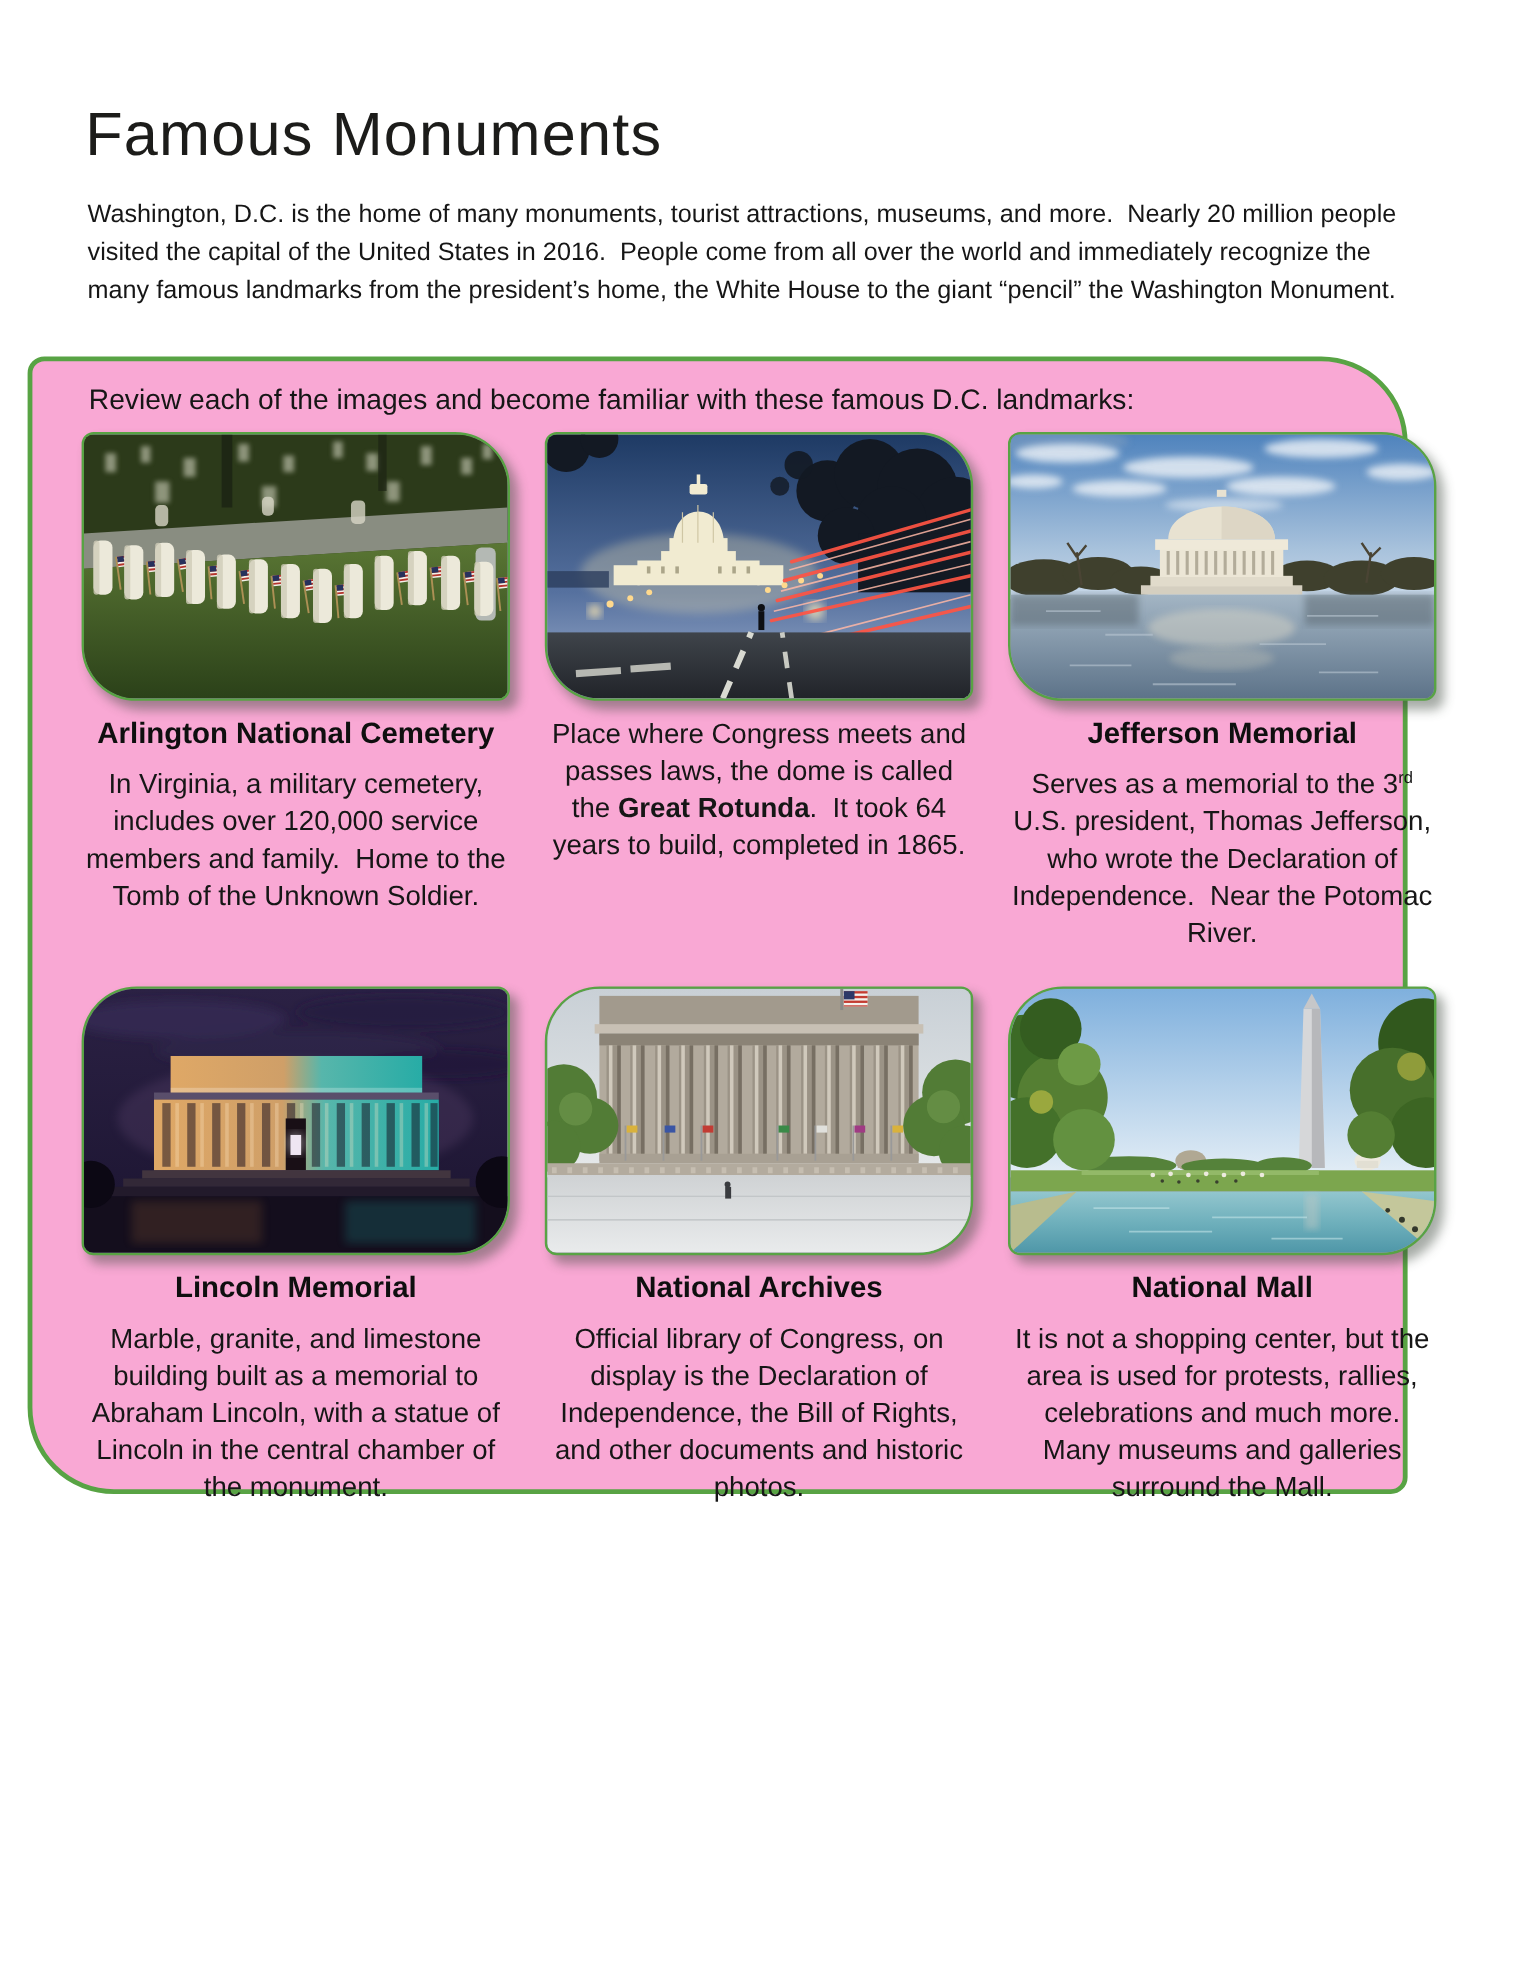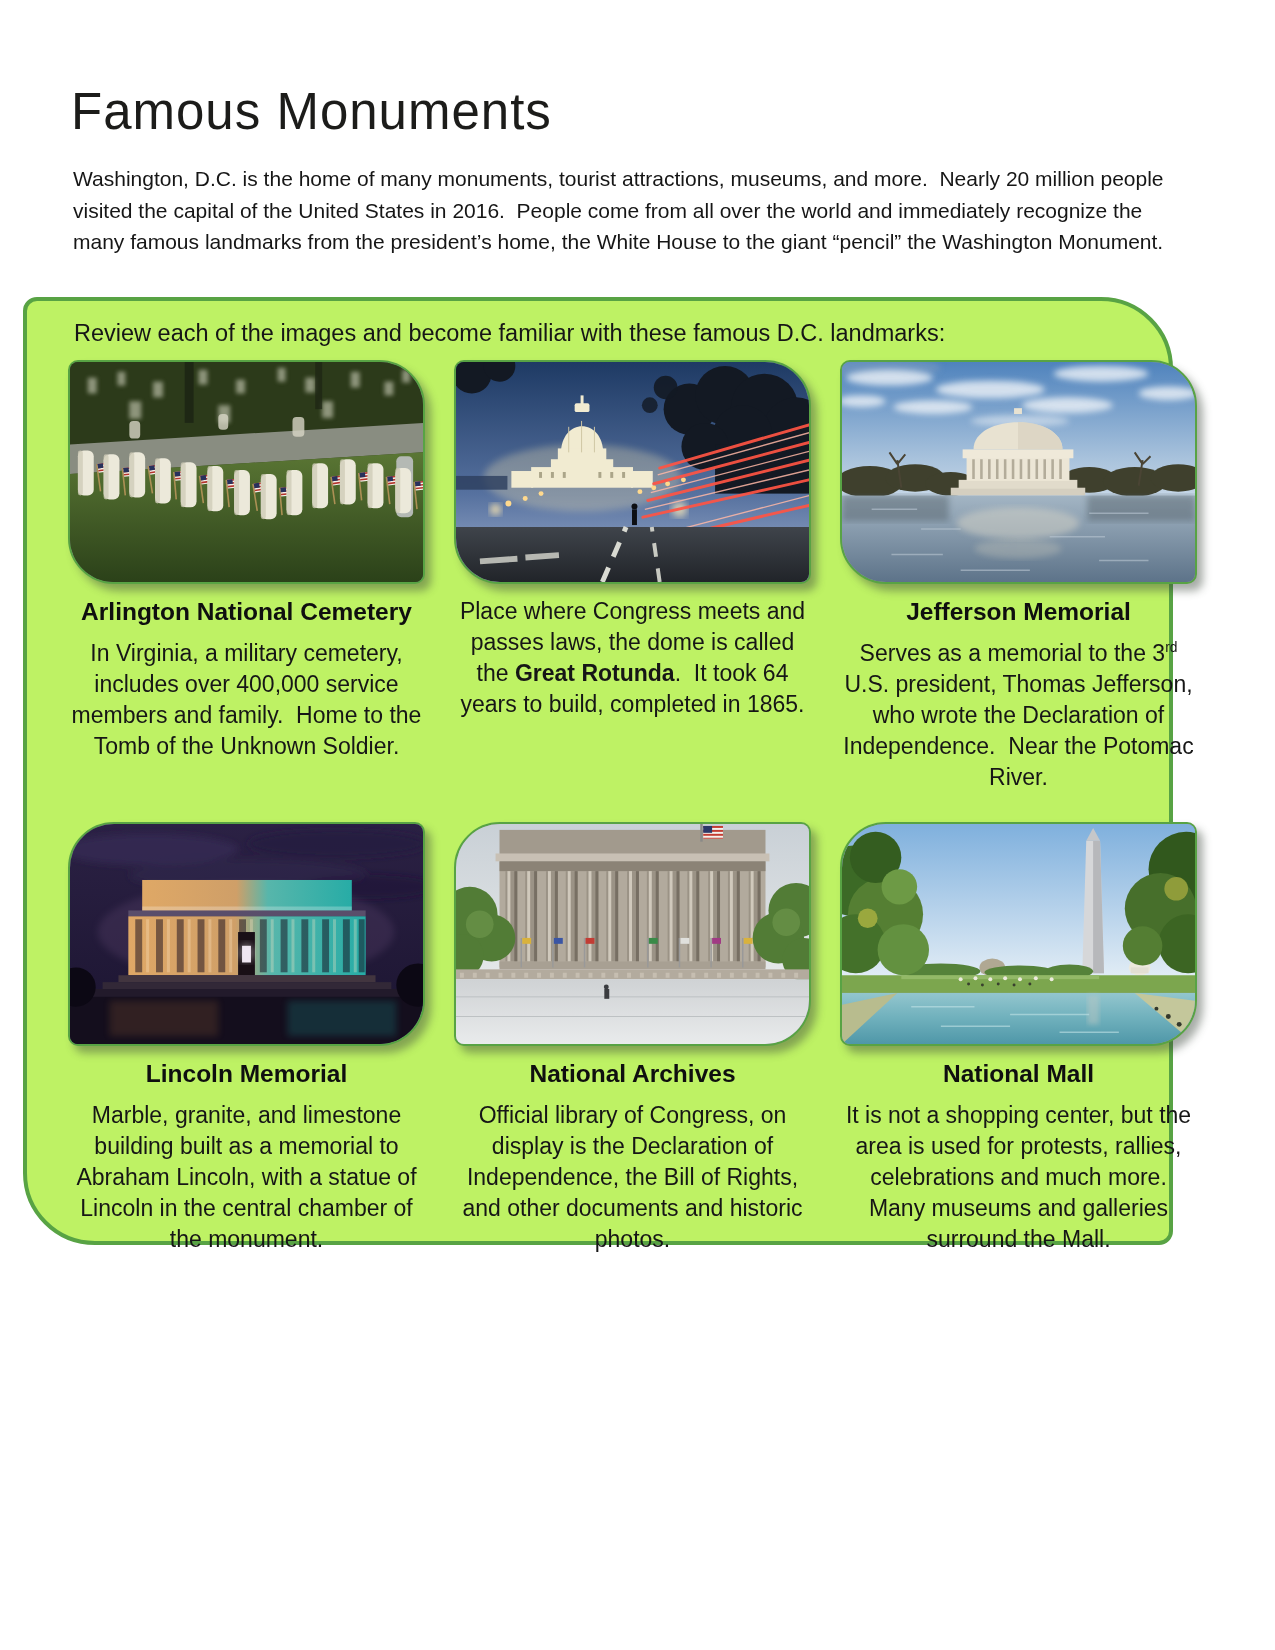--- a/index.html
+++ b/index.html
@@ -3,21 +3,21 @@
 <meta charset="utf-8">
 <style>
   html,body{margin:0;padding:0;background:#ffffff;}
   .page{position:relative;width:1275px;height:1272px;background:#ffffff;
         font-family:"Liberation Sans",sans-serif;color:#161616;overflow:hidden;}
   .title{position:absolute;left:71px;top:82px;margin:0;font-size:51px;font-weight:400;
          letter-spacing:1px;color:#1c1c1a;}
   .intro{position:absolute;left:73px;top:163px;width:1102px;margin:0;
          font-size:21px;line-height:31.5px;white-space:pre-wrap;}
   .box{position:absolute;left:23px;top:297px;width:1150px;height:948px;box-sizing:border-box;
-       background:#bef264;border:4px solid #58a344;border-radius:14px 72px 14px 72px;}
+       background:#f9a8d4;border:4px solid #58a344;border-radius:14px 72px 14px 72px;}
   .prompt{margin:19px 0 0 47px;font-size:23.5px;}
   .grid{display:grid;grid-template-columns:357px 357px 357px;column-gap:4px;row-gap:6px;
         margin:13px 0 0 41px;gap:29px;}
   .card{margin:0;width:357px;}
   .photo{width:353px;height:220px;border:2px solid #58a344;overflow:hidden;background:#99a;
          box-shadow:6px 7px 9px rgba(60,70,60,.45);}
   .photo svg{display:block;width:100%;height:100%;}
   .photo.r1{border-radius:10px 46px 10px 46px;}
   .photo.r2{border-radius:46px 10px 46px 10px;}
   .caption{text-align:center;font-weight:bold;font-size:24.5px;margin:14px 0 0;color:#0f0f0f;}
@@ -117,21 +117,21 @@
             <use href="#ahs" transform="translate(281,99)"></use>
               <use href="#afl" transform="translate(292,113) rotate(-6)"></use>
             <rect x="330" y="96" width="17" height="62" rx="5" fill="#b4b9b4"></rect>
             <use href="#ahs" transform="translate(309,103)"></use>
               <use href="#afl" transform="translate(320,117) rotate(-7)"></use>
             <use href="#ahs" transform="translate(337,108)"></use>
               <use href="#afl" transform="translate(348,122) rotate(-6)"></use>
           </svg>
         </div>
         <figcaption class="caption">Arlington National Cemetery</figcaption>
-        <p class="desc">In Virginia, a military cemetery, includes over 400,000 service members and family.  Home to the Tomb of the Unknown Soldier.</p>
+        <p class="desc">In Virginia, a military cemetery, includes over 120,000 service members and family.  Home to the Tomb of the Unknown Soldier.</p>
       </figure>
 
       <figure class="card">
         <div class="photo r1">
           <svg viewBox="0 0 357 224" preserveAspectRatio="none">
             <defs>
               <linearGradient id="csky" x1="0" y1="0" x2="0" y2="1">
                 <stop offset="0" stop-color="#1e3a64"></stop>
                   <stop offset=".6" stop-color="#56719f"></stop>
                   <stop offset="1" stop-color="#a3b3d0"></stop>

